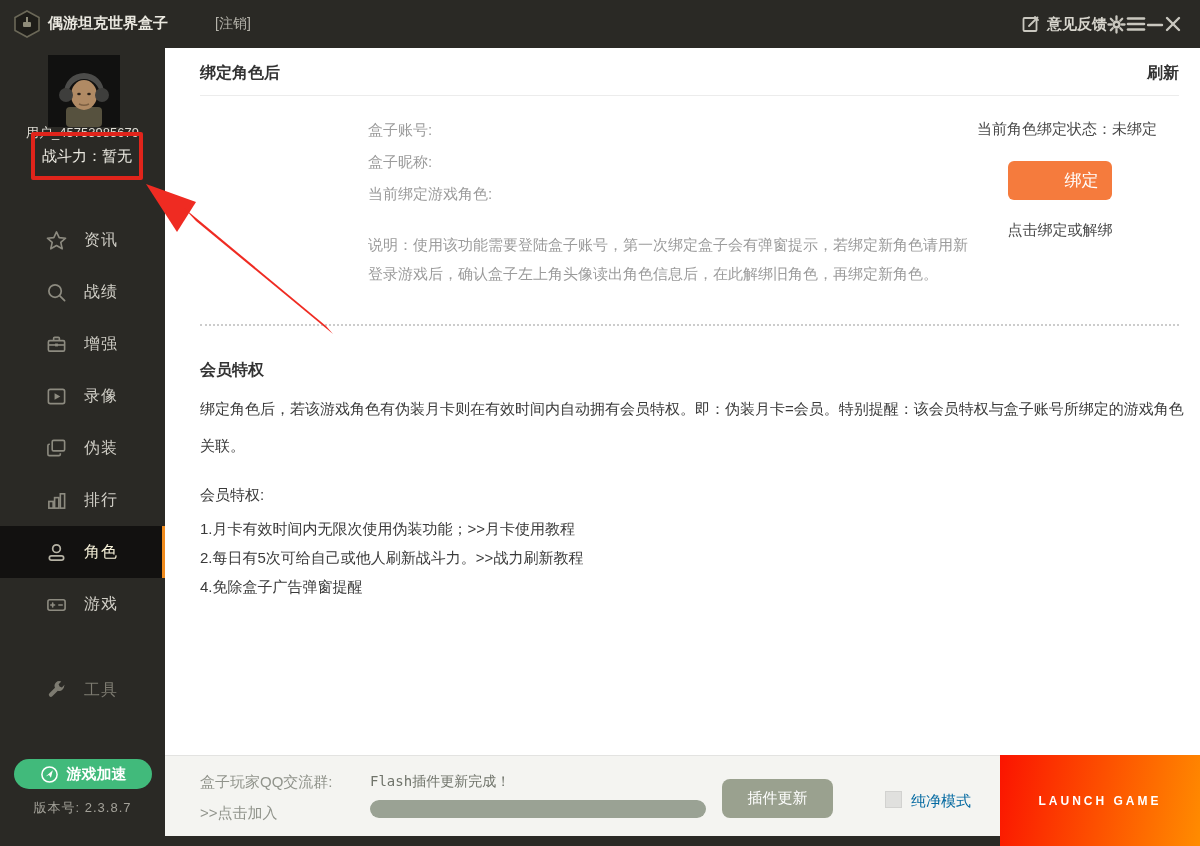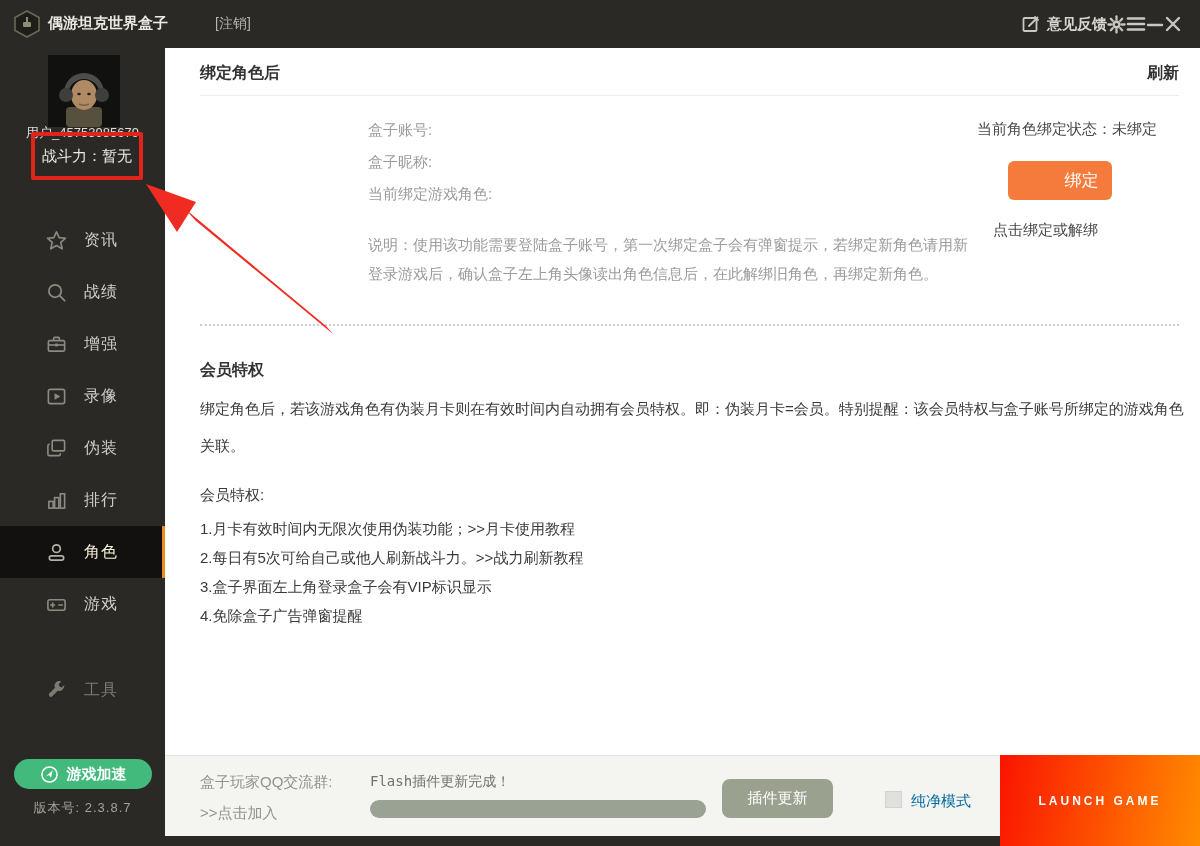--- a/index.html
+++ b/index.html
@@ -34,21 +34,21 @@
   .version { position:absolute; left:0; top:751px; width:165px; text-align:center; font-size:13px; color:#a3a199; letter-spacing:1px; }
 
   
   .content { position:absolute; left:165px; top:48px; width:1035px; height:707px; background:#ffffff; }
   .page-title { position:absolute; left:35px; top:15px; font-size:16px; font-weight:bold; color:#333333; }
   .refresh { position:absolute; right:21px; top:15px; font-size:16px; font-weight:bold; color:#333333; cursor:pointer; }
   .hdr-divider { position:absolute; left:35px; right:21px; top:47px; height:1px; background:#ececec; }
   .form-label { position:absolute; left:203px; font-size:15px; color:#9b9b9b; }
   .bind-status { position:absolute; right:43px; top:72px; font-size:15px; color:#4a4a4a; }
   .bind-btn { position:absolute; left:843px; top:113px; width:104px; height:39px; background:#f57b3d; border:none; border-radius:6px; color:#ffffff; font-size:17px; font-family:inherit; cursor:pointer;padding-left:43px; }
-  .bind-hint { position:absolute; left:828px; top:173px; width:134px; font-size:15px; color:#4a4a4a; }
+  .bind-hint { position:absolute; left:828px; top:173px; width:134px; text-align:center; font-size:15px; color:#4a4a4a; }
   .bind-note { position:absolute; left:203px; top:182px; width:610px; font-size:15px; line-height:29px; color:#9b9b9b; }
   .dashed-divider { position:absolute; left:35px; right:21px; top:276px; border-top:2px dotted #cccccc; }
   .mem-title { position:absolute; left:35px; top:312px; font-size:16px; font-weight:bold; color:#333333; }
   .mem-desc { position:absolute; left:35px; top:342px; width:995px; font-size:15px; line-height:37px; color:#3a3a3a; }
   .mem-list-title { position:absolute; left:35px; top:438px; font-size:15px; color:#3a3a3a; }
   .mem-list { position:absolute; left:35px; top:466px; font-size:15px; line-height:29px; color:#3a3a3a; }
   .mem-link { color:#3a3a3a; cursor:pointer; }
 
   
   .bottombar { position:absolute; left:165px; top:755px; width:1035px; height:81px; background:#f4f4f1; border-top:1px solid #e3e3e1; }
@@ -262,21 +262,20 @@
     <div class="bind-note">说明：使用该功能需要登陆盒子账号，第一次绑定盒子会有弹窗提示，若绑定新角色请用新登录游戏后，确认盒子左上角头像读出角色信息后，在此解绑旧角色，再绑定新角色。</div>
 
     <div class="dashed-divider"></div>
 
     <div class="mem-title">会员特权</div>
     <div class="mem-desc">绑定角色后，若该游戏角色有伪装月卡则在有效时间内自动拥有会员特权。即：伪装月卡=会员。特别提醒：该会员特权与盒子账号所绑定的游戏角色关联。</div>
     <div class="mem-list-title">会员特权:</div>
     <div class="mem-list">
       <div><span>1.月卡有效时间内无限次使用伪装功能；</span><span class="mem-link">&gt;&gt;月卡使用教程</span></div>
       <div><span>2.每日有5次可给自己或他人刷新战斗力。</span><span class="mem-link">&gt;&gt;战力刷新教程</span></div>
-      <div><span>3.盒子界面左上角登录盒子会有VIP标识显示</span></div>
       <div><span>4.免除盒子广告弹窗提醒</span></div>
     </div>
   </div>
 
   <div class="bottombar">
     <div class="qq-label">盒子玩家QQ交流群:</div>
     <div class="qq-join">&gt;&gt;点击加入</div>
     <div class="flash-status">Flash插件更新完成！</div>
     <div class="progress">
       <div class="progress-fill" style="width: 100%;"></div>

